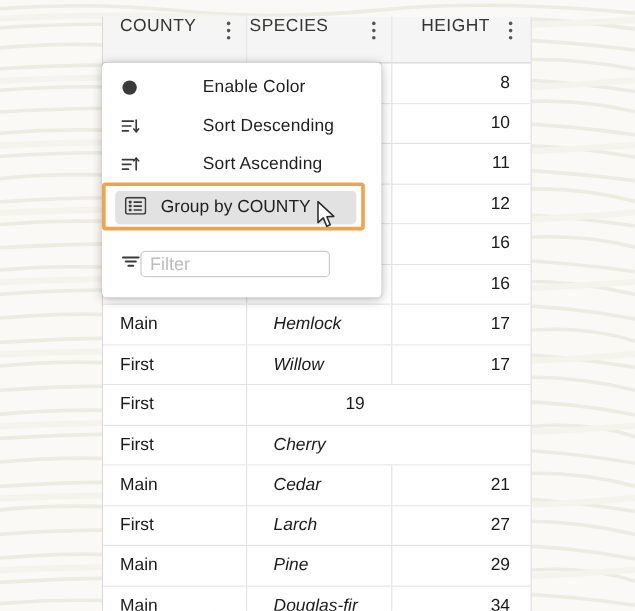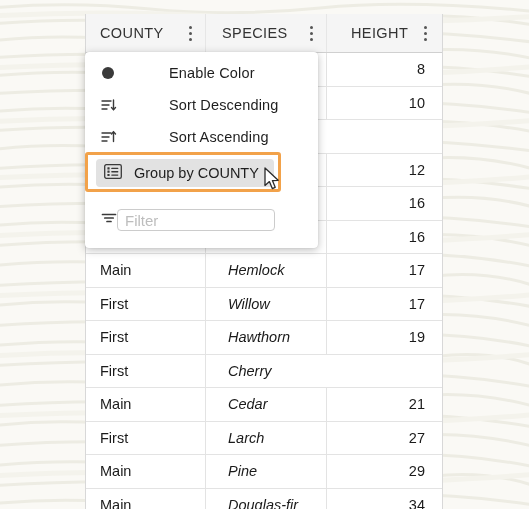--- a/index.html
+++ b/index.html
@@ -41,34 +41,34 @@
     border-right: 1px solid #d8d8d8;
   }
   .hdr-row {
     display: flex;
     height: 38px;
     background: #f5f5f5;
     border-bottom: 1px solid #d0d0d0;
   }
   .hdr-cell {
     display: flex;
-    align-items: center;
+    align-items: flex-start;
     box-sizing: border-box;
     height: 100%;
     color: #333333;
     font-size: 14.5px;
     letter-spacing: 0.4px;
   }
   .hdr-cell .hdr-label {
     flex: 1 1 auto;
     white-space: nowrap;
     overflow: hidden;
   }
   .col-county  { width: 119px; padding-left: 14px; }
-  .col-species { width: 121px; padding-left: 16px; border-left: 1px solid #e6e6e6; }
+  .col-species { width: 121px; padding-left: 2px; border-left: 1px solid #e6e6e6; }
   .col-height  { width: 114px; padding-left: 24px; border-left: 1px solid #e6e6e6; }
 
   .kebab {
     width: 18px;
     height: 22px;
     display: flex;
     flex-direction: column;
     justify-content: center;
     align-items: center;
     gap: 3px;
@@ -137,21 +137,21 @@
     white-space: nowrap;
     letter-spacing: 0.15px;
     margin-left: 42px;
   }
 
   
   #grp-wrap {
     position: absolute;
     left: 0px;
     top: 100px;
-    width: 196px;
+    width: 219px;
     height: 40px;
     border: 3px solid #f2a24a;
     border-radius: 3px;
     box-sizing: border-box;
     display: flex;
     align-items: center;
   }
   #grp-item {
     position: absolute;
     left: 8px;
@@ -291,20 +291,21 @@
         <div class="cell c-height">8</div>
       </div>
       <div class="body-row">
         <div class="cell c-county">Main</div>
         <div class="cell c-species">Ash</div>
         <div class="cell c-height">10</div>
       </div>
       <div class="body-row">
         <div class="cell c-county">First</div>
         <div class="cell c-species">Aspen</div>
+        <div class="cell c-height">11</div>
       </div>
       <div class="body-row">
         <div class="cell c-county">Main</div>
         <div class="cell c-species">Beech</div>
         <div class="cell c-height">12</div>
       </div>
       <div class="body-row">
         <div class="cell c-county">First</div>
         <div class="cell c-species">Birch</div>
         <div class="cell c-height">16</div>
@@ -319,21 +320,20 @@
         <div class="cell c-species">Hemlock</div>
         <div class="cell c-height">17</div>
       </div>
       <div class="body-row">
         <div class="cell c-county">First</div>
         <div class="cell c-species">Willow</div>
         <div class="cell c-height">17</div>
       </div>
       <div class="body-row">
         <div class="cell c-county">First</div>
-        <div class="cell c-species">Hawthorn</div>
         <div class="cell c-height">19</div>
       </div>
       <div class="body-row">
         <div class="cell c-county">First</div>
         <div class="cell c-species">Cherry</div>
       </div>
       <div class="body-row">
         <div class="cell c-county">Main</div>
         <div class="cell c-species">Cedar</div>
         <div class="cell c-height">21</div>

